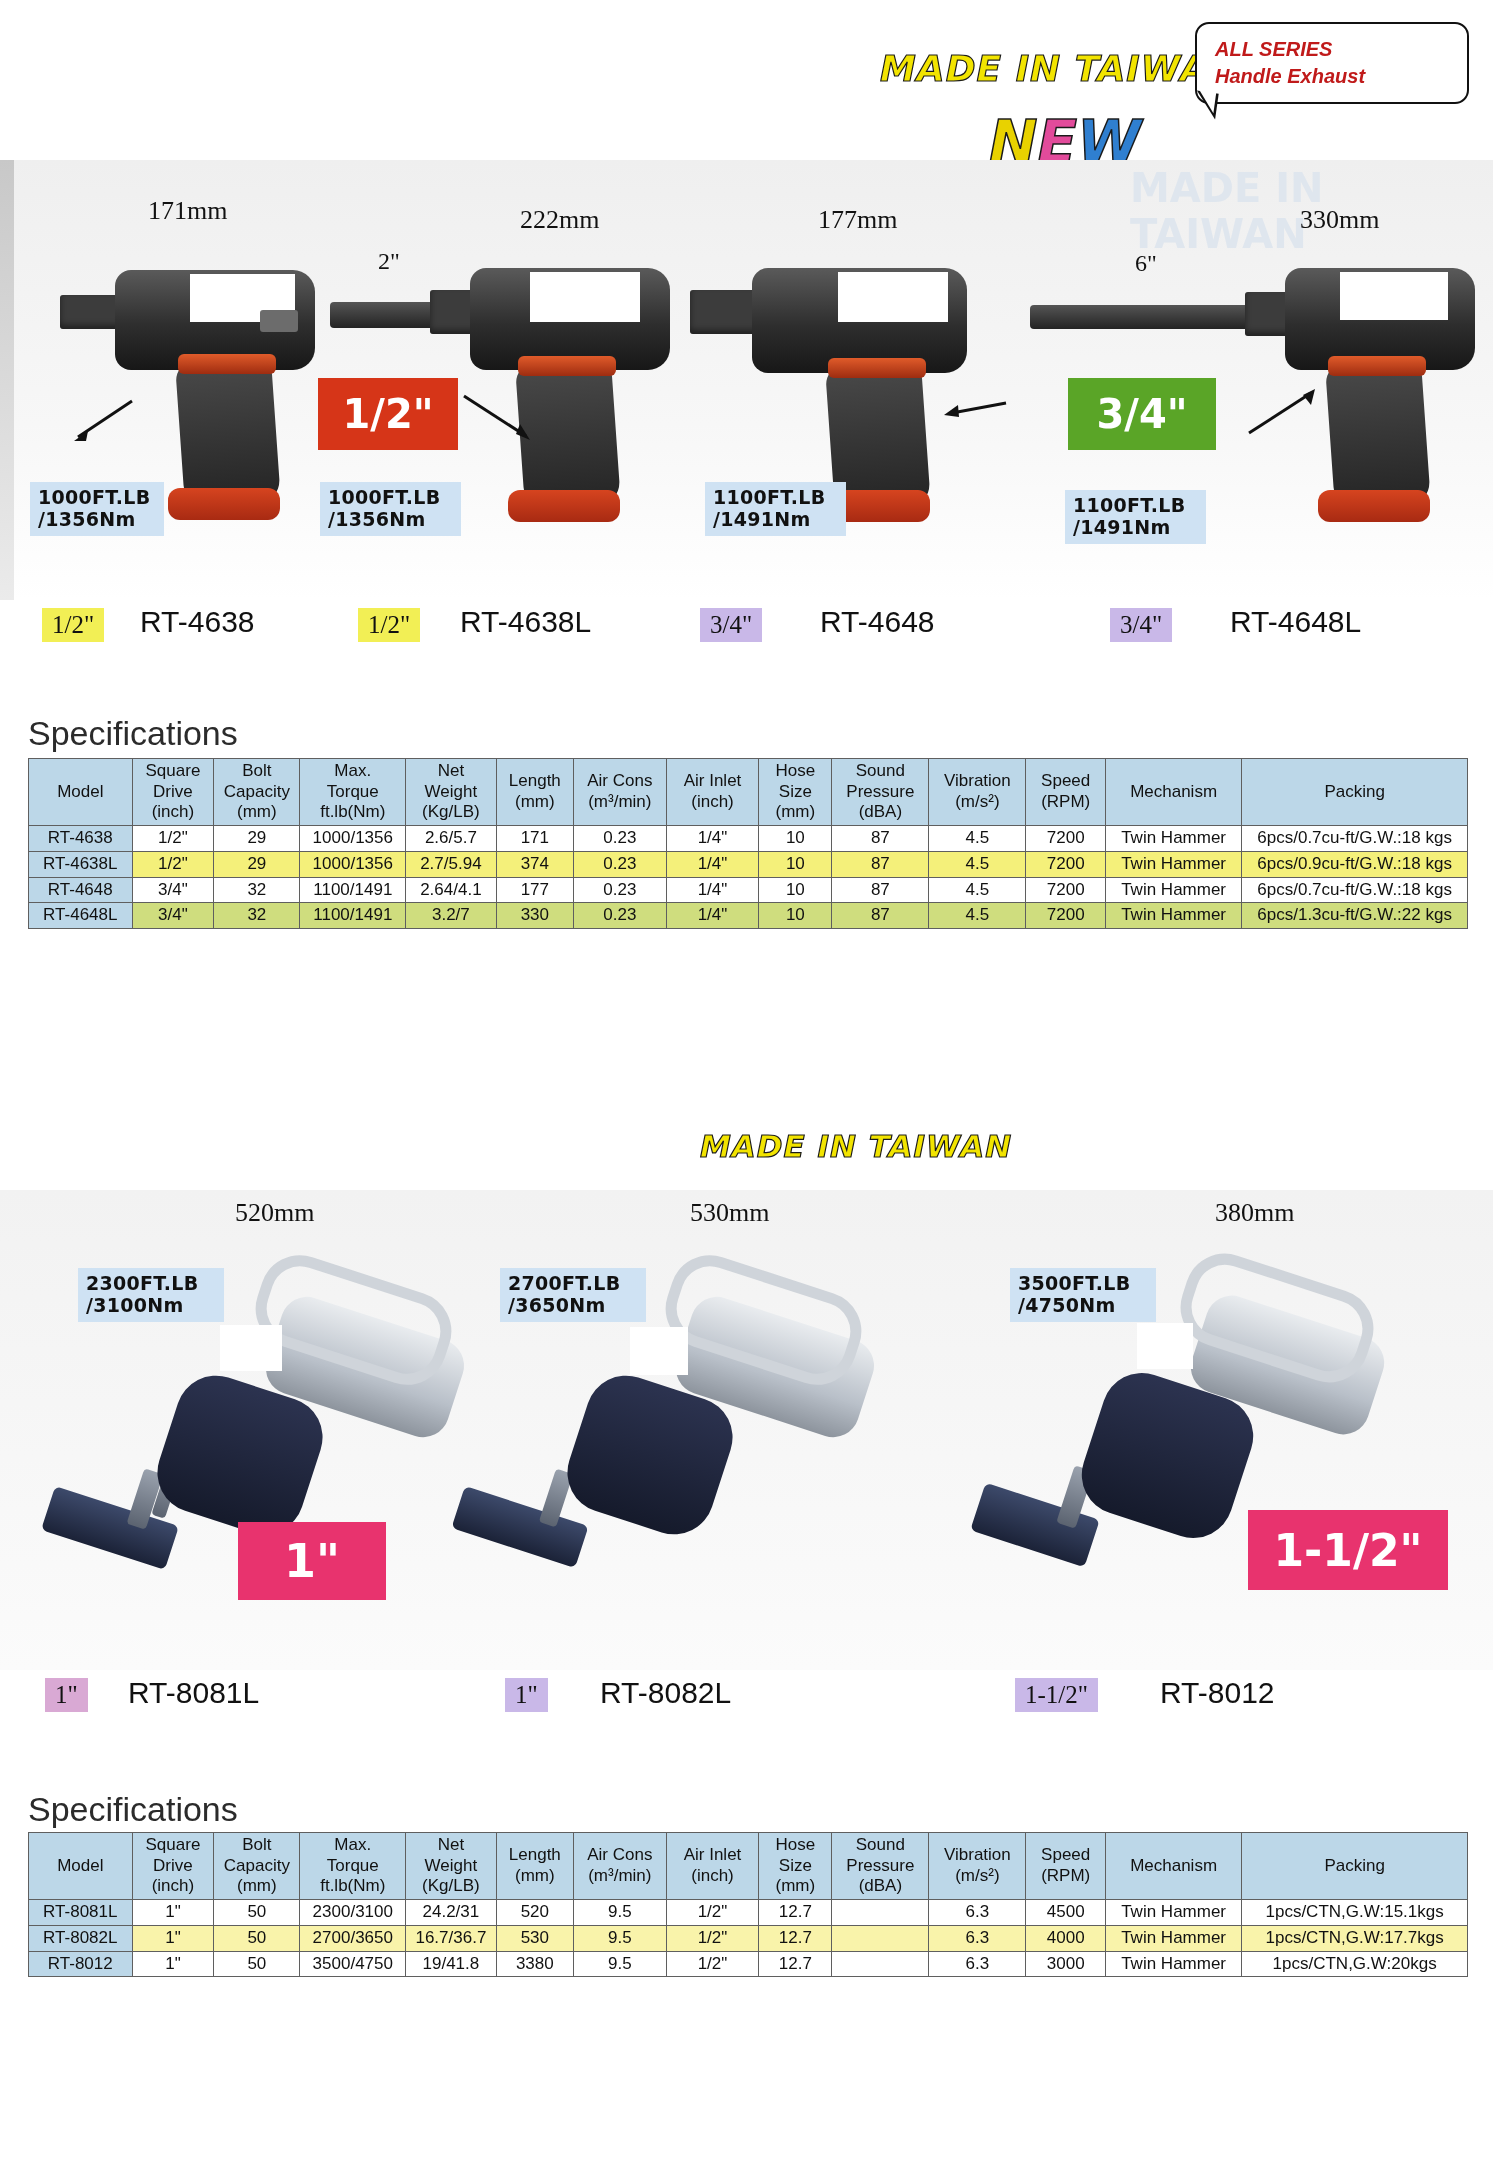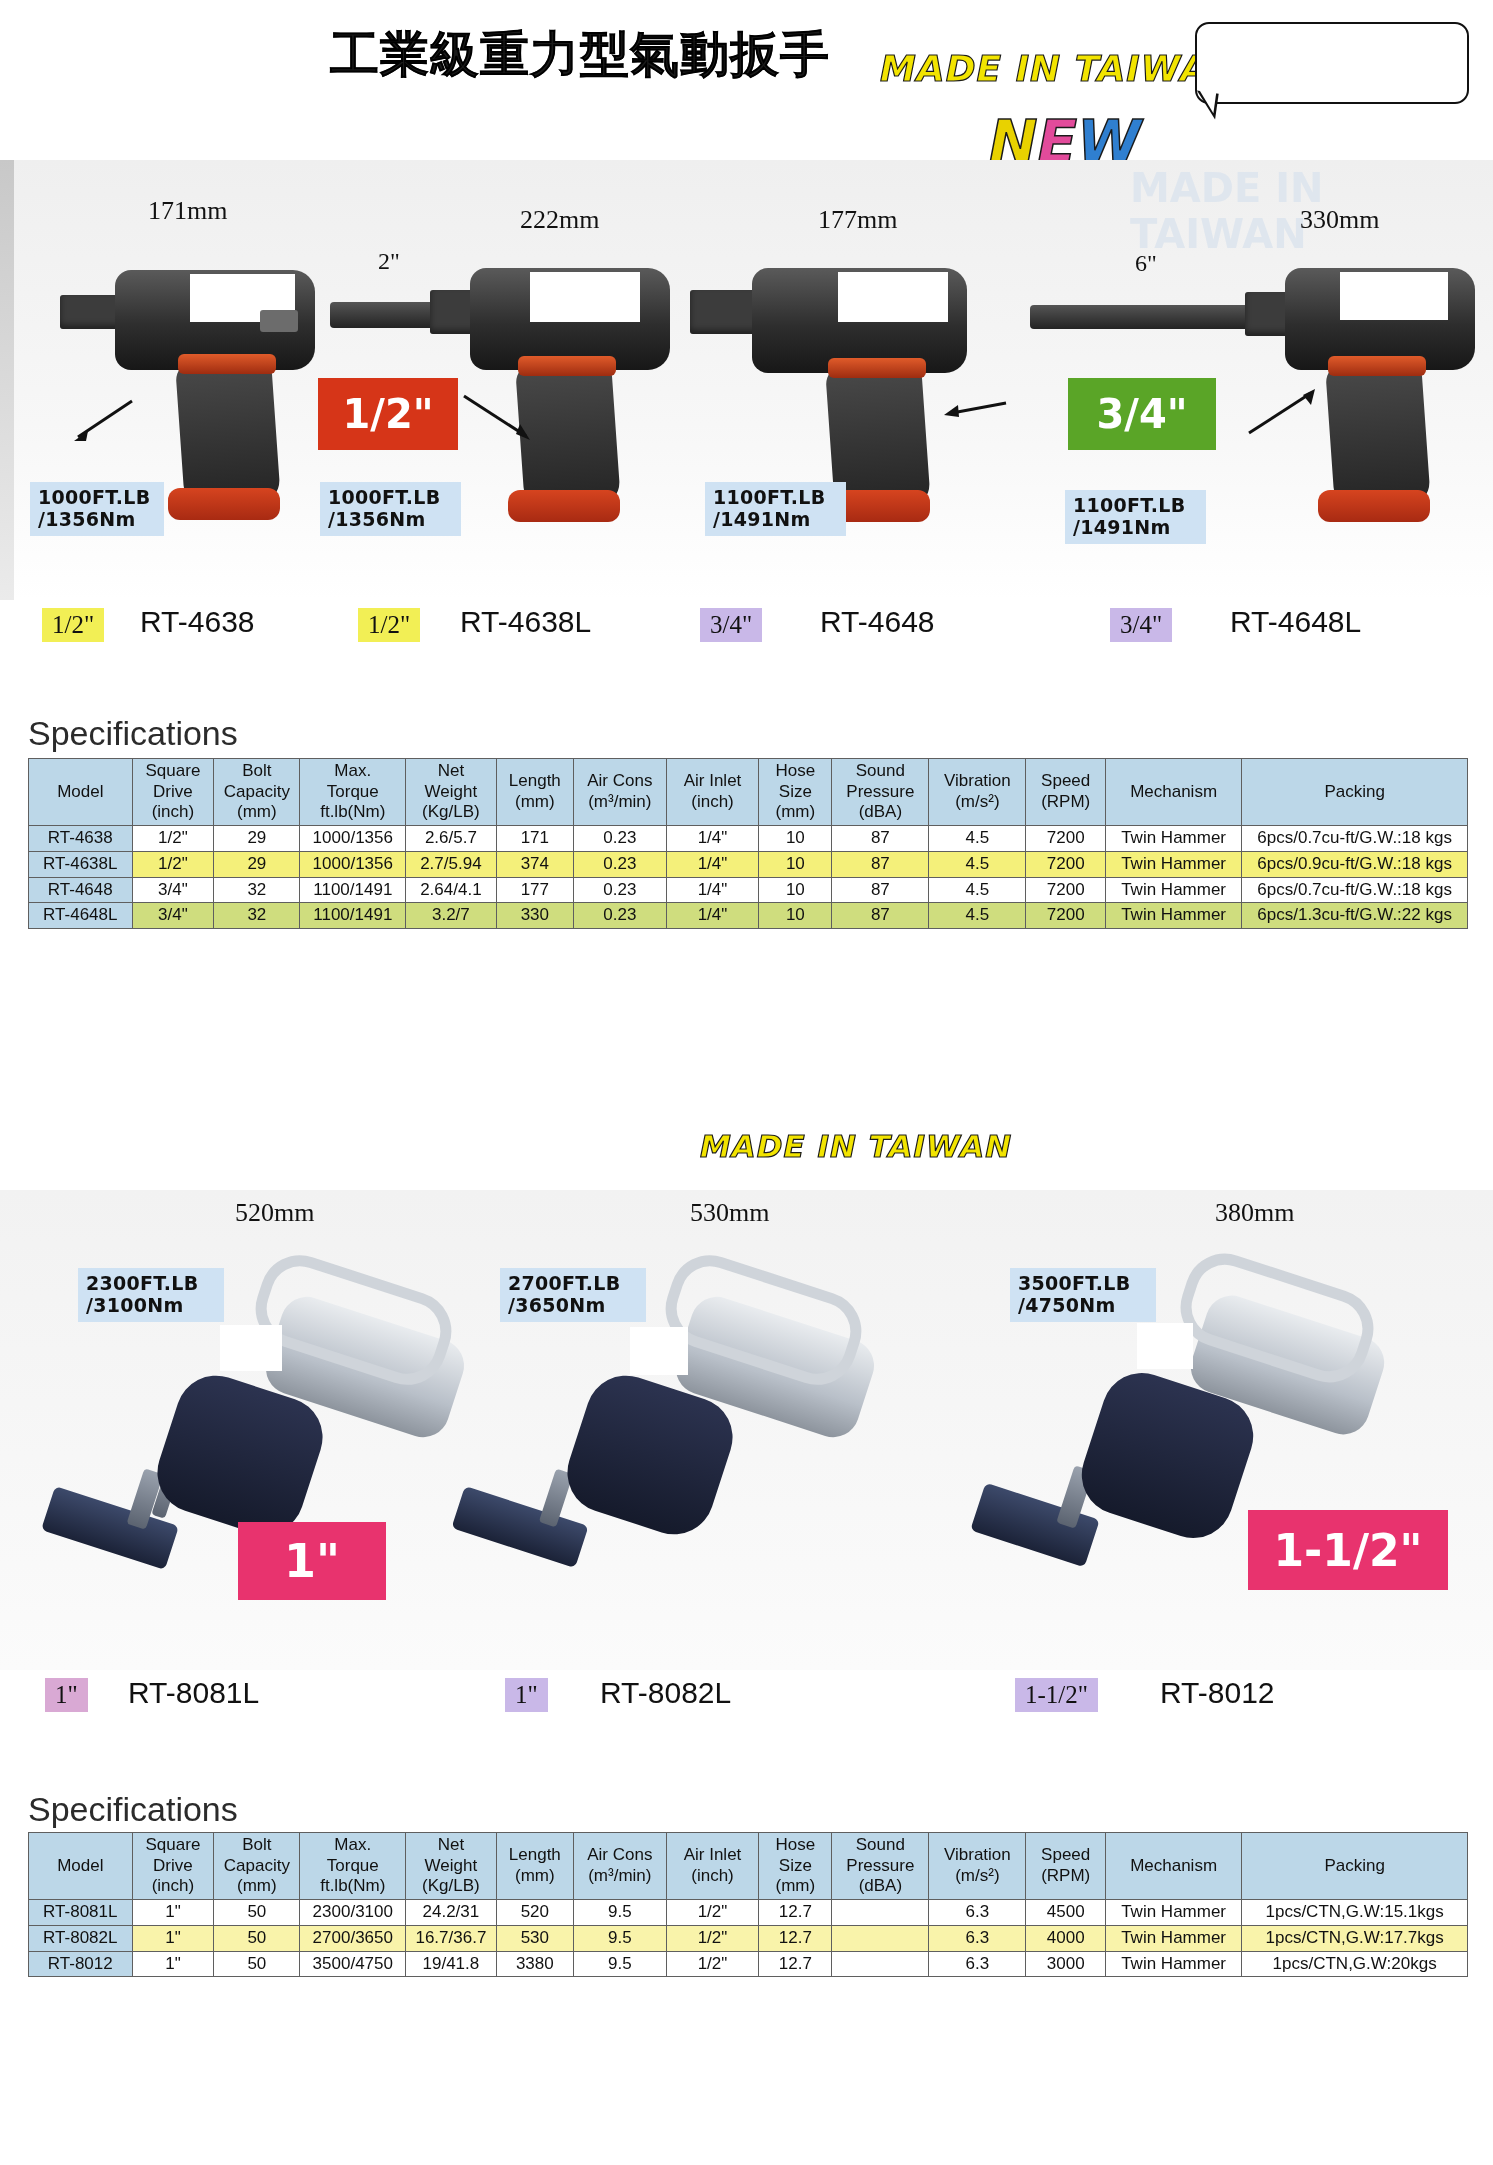--- a/index.html
+++ b/index.html
@@ -207,28 +207,31 @@
   .ghost {
     position:absolute; color:#dfe6ee; font-weight:bold;
     font-family:"DejaVu Sans", sans-serif; pointer-events:none;
   }
 </style>
 </head>
 <body>
 
 <div class="page">
 
-  <div class="s1-title">工業級重力型氣動扳手</div>
   <div class="made-in made1">MADE IN TAIWAN</div>
   <div class="new-word">
     <span>N</span><span>E</span><span>W</span>
   </div>
   <div class="callout"></div>
   <div class="callout-tail"></div>
   <div class="callout-tail2"></div>
+  <div class="callout-text">
+    <div>ALL SERIES</div>
+    <div>Handle Exhaust</div>
+  </div>
 
   <div class="band1"></div>
 
   <div class="ghost" style="left:1130px; top:165px; font-size:40px;">MADE IN TAIWAN</div>
 
   <div class="dim" style="left:148px; top:196px;">171mm</div>
   <div class="dim" style="left:520px; top:205px;">222mm</div>
   <div class="dim" style="left:818px; top:205px;">177mm</div>
   <div class="dim" style="left:1300px; top:205px;">330mm</div>
   <div class="sizelbl" style="left:378px; top:248px;">2"</div>

